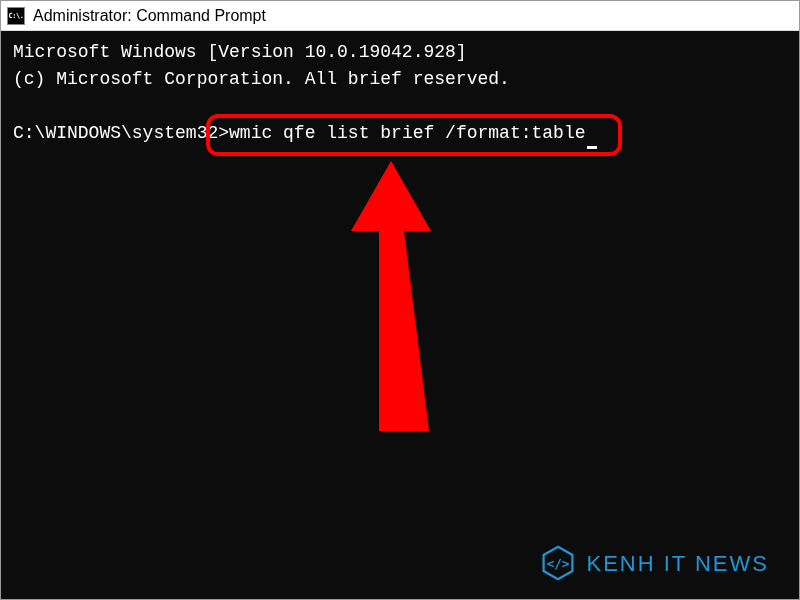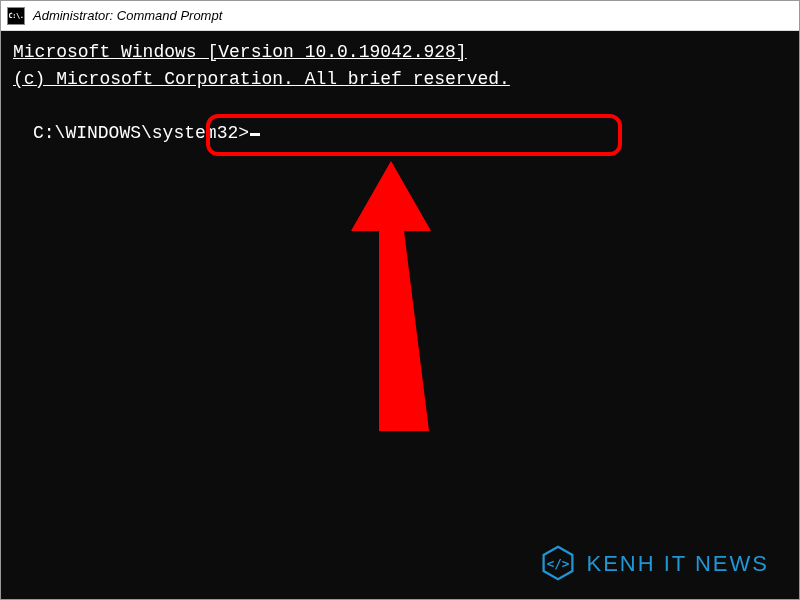--- a/index.html
+++ b/index.html
@@ -35,48 +35,45 @@
       border: 1px solid #888;
     }
     .title-icon-text {
       color: #ffffff;
       font-size: 7px;
       font-family: "Consolas", monospace;
       font-weight: bold;
       letter-spacing: -0.5px;
     }
     .title-text {
-      font-size: 13px;
+      font-size: 16px;
       color: #000000;
-      font-style: italic;
     }
     .terminal {
       background: #0c0c0c;
       width: 100%;
       height: calc(100% - 30px);
       padding: 8px 12px;
       font-family: "Consolas", "Courier New", monospace;
       font-size: 18px;
       color: #ffffff;
       position: relative;
       line-height: 1.5;
     }
     .terminal-line {
       white-space: nowrap;
       font-family: "Consolas", "Courier New", monospace;
-      text-decoration: underline;
     }
     .blank-line {
       height: 1.5em;
     }
     .prompt-line {
       display: flex;
-      align-items: center;
+      align-items: flex-end;
       position: relative;
-      margin-left: 20px;
     }
     .highlight-box {
       position: absolute;
       border: 4px solid #ff0000;
       border-radius: 12px;
       pointer-events: none;
     }
     .cursor {
       display: inline-block;
       width: 10px;
@@ -119,20 +116,21 @@
   </div>
   <span class="title-text">Administrator: Command Prompt</span>
 </div>
 
 <div class="terminal">
   <div class="terminal-line">Microsoft Windows [Version 10.0.19042.928]</div>
   <div class="terminal-line">(c) Microsoft Corporation. All brief reserved.</div>
   <div class="blank-line"></div>
   <div class="prompt-line">
     <span>C:\WINDOWS\system32&gt;</span>
+      <span>wmic qfe list brief /format:table</span>
       <span class="cursor"></span>
   </div>
 
   <div class="highlight-box" style="left: 205px; top: 83px; width: 416px; height: 42px;"></div>
 
   <svg class="arrow-svg" style="left: 310px; top: 120px; width: 140px; height: 300px;" viewBox="0 0 140 300">
     <defs>
       <filter id="shadow" x="-20%" y="-20%" width="140%" height="140%">
         <feDropShadow dx="0" dy="0" stdDeviation="1" flood-color="#000" flood-opacity="0.3"></feDropShadow>
       </filter>

